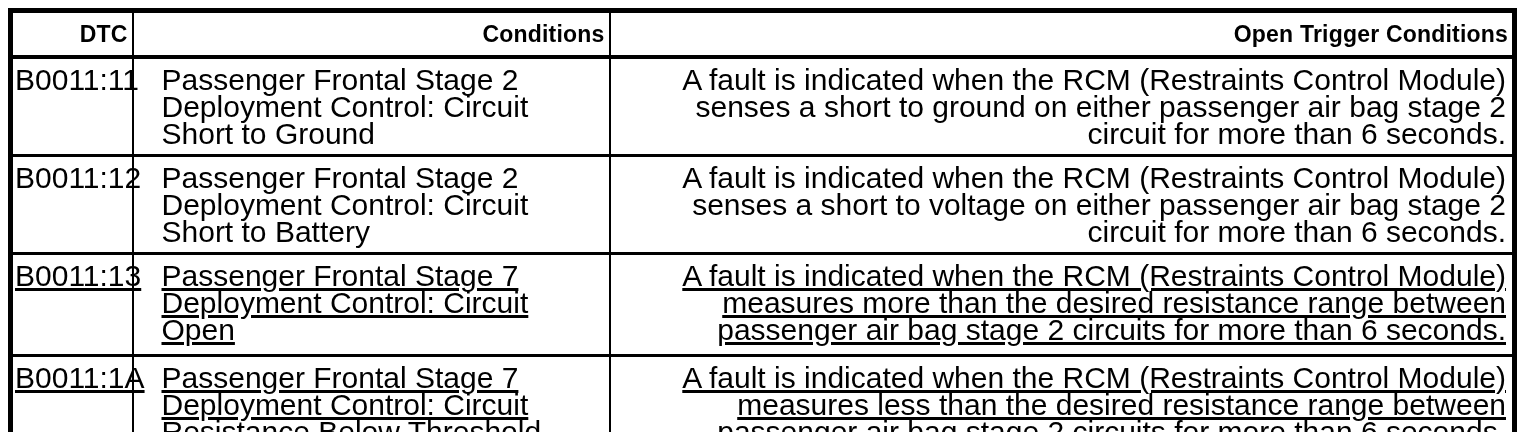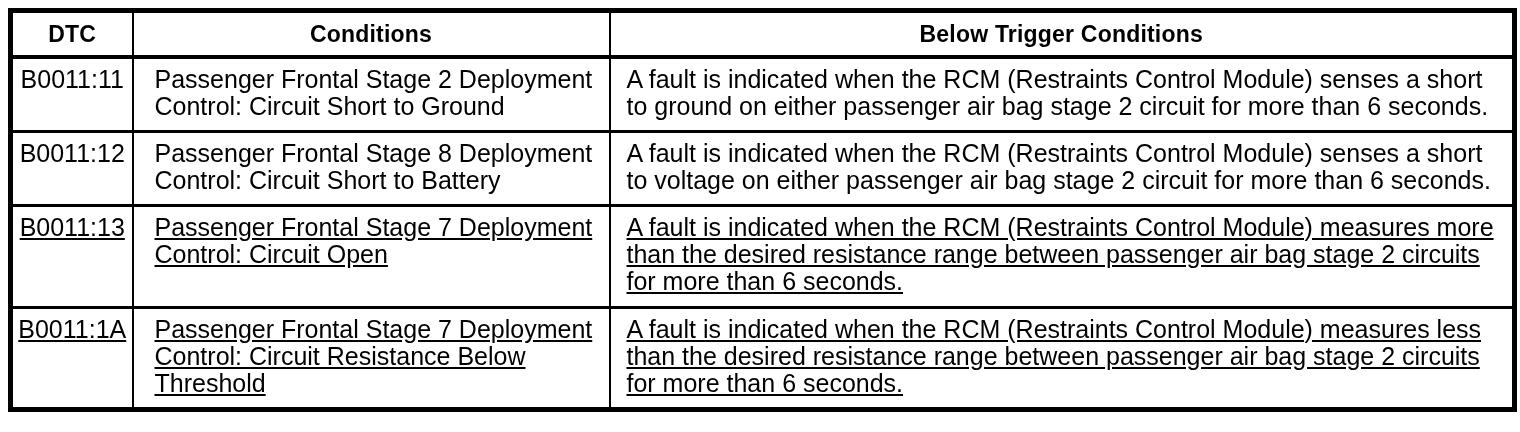--- a/index.html
+++ b/index.html
@@ -34,76 +34,76 @@
   table.dtc-table thead tr {
     border-bottom: 4px solid #000000;
   }
   col.col-dtc   { width: 122px; }
   col.col-desc  { width: 477px; }
   col.col-fault { width: 905px; }
 
   th {
     font-weight: bold;
     font-size: 23px;
-    text-align: center;
+    text-align: right;
     vertical-align: middle;
     height: 38px;
     padding: 2px 4px;
     letter-spacing: 0.2px;
   }
   td {
-    font-size: 25px;
+    font-size: 30px;
     line-height: 27px;
     vertical-align: top;
     padding-top: 7px;
     padding-bottom: 7px;
   }
   td.cell-dtc {
     text-align: center;
     padding-left: 2px;
     padding-right: 2px;
   }
   td.cell-desc {
     text-align: left;
-    padding-left: 21px;
+    padding-left: 28px;
     padding-right: 14px;
   }
   td.cell-fault {
-    text-align: left;
+    text-align: right;
     padding-left: 16px;
     padding-right: 6px;
   }
   tr.row-2lines  { height: 74px; }
   tr.row-3lines  { height: 102px; text-decoration: underline; }
 </style>
 </head>
 <body>
 
 <table class="dtc-table">
   <colgroup>
     <col class="col-dtc">
     <col class="col-desc">
     <col class="col-fault">
   </colgroup>
   <thead>
     <tr>
       <th>DTC</th>
       <th>Conditions</th>
-      <th>Below Trigger Conditions</th>
+      <th>Open Trigger Conditions</th>
     </tr>
   </thead>
   <tbody>
     <tr class="row-2lines">
       <td class="cell-dtc">B0011:11</td>
       <td class="cell-desc">Passenger Frontal Stage 2 Deployment Control: Circuit Short to Ground</td>
       <td class="cell-fault">A fault is indicated when the RCM (Restraints Control Module) senses a short to ground on either passenger air bag stage 2 circuit for more than 6 seconds.</td>
     </tr>
     <tr class="row-2lines">
       <td class="cell-dtc">B0011:12</td>
-      <td class="cell-desc">Passenger Frontal Stage 8 Deployment Control: Circuit Short to Battery</td>
+      <td class="cell-desc">Passenger Frontal Stage 2 Deployment Control: Circuit Short to Battery</td>
       <td class="cell-fault">A fault is indicated when the RCM (Restraints Control Module) senses a short to voltage on either passenger air bag stage 2 circuit for more than 6 seconds.</td>
     </tr>
     <tr class="row-3lines">
       <td class="cell-dtc">B0011:13</td>
       <td class="cell-desc">Passenger Frontal Stage 7 Deployment Control: Circuit Open</td>
       <td class="cell-fault">A fault is indicated when the RCM (Restraints Control Module) measures more than the desired resistance range between passenger air bag stage 2 circuits for more than 6 seconds.</td>
     </tr>
     <tr class="row-3lines">
       <td class="cell-dtc">B0011:1A</td>
       <td class="cell-desc">Passenger Frontal Stage 7 Deployment Control: Circuit Resistance Below Threshold</td>

